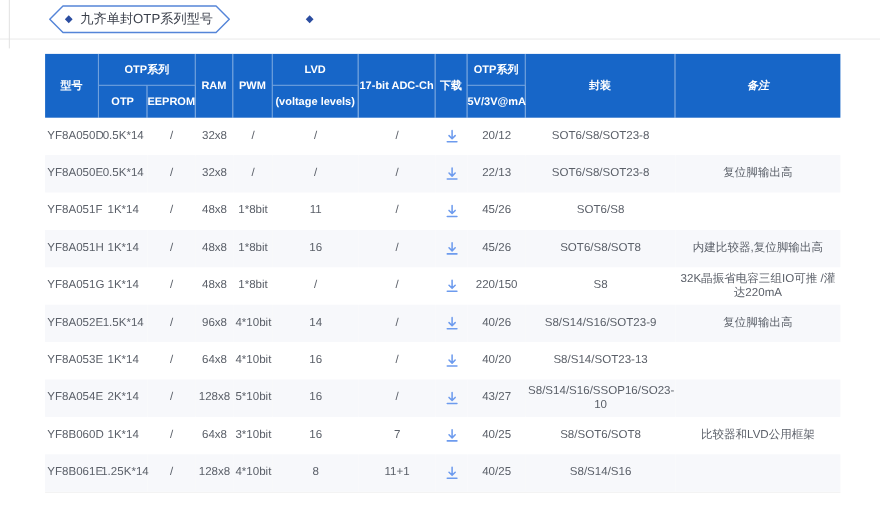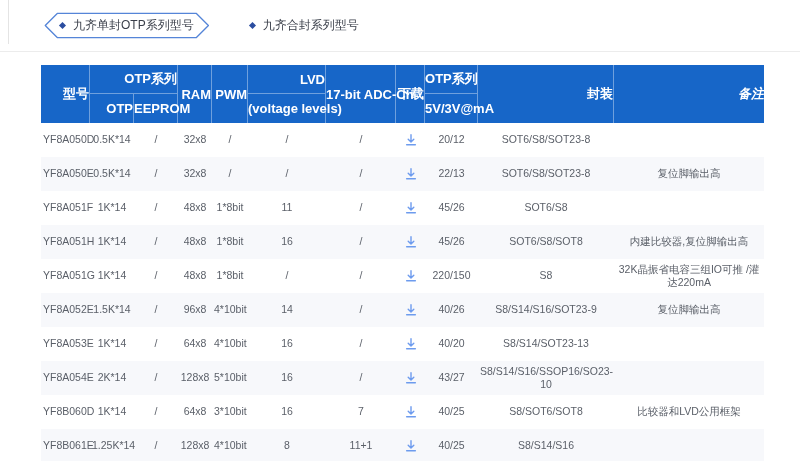--- a/index.html
+++ b/index.html
@@ -1,35 +1,35 @@
 <!DOCTYPE html>
 <html><head>
 <meta charset="utf-8">
 <style>
   * { margin:0; padding:0; box-sizing:border-box; }
   html,body { width:800px; height:461px; background:#fff; overflow:hidden;
               font-family:"Liberation Sans", "DejaVu Sans", sans-serif; }
 
   
-  .topbar { position:relative; height:52px; display:flex; align-items:center;
-            padding-left:44px; gap:24px; border-bottom:1px solid #ececec; background:#fff; }
+  .topbar { position:relative; height:36px; display:flex; align-items:center;
+            padding-left:44px; gap:53px; border-bottom:1px solid #ececec; background:#fff; }
   .topbar .left-edge { position:absolute; left:8px; top:0; width:1px; height:44px; background:#e4e4e4; }
   .tab { position:relative; height:27px; display:flex; align-items:center;
          padding:0 16px; cursor:pointer; }
   .tab .bullet { width:5px; height:5px; background:#2B4DA0; transform:rotate(45deg);
                  margin-right:8px; flex:0 0 auto; }
   .tab .tab-label { font-size:12px; color:#3a3f4a; white-space:nowrap; }
   .tab .outline { position:absolute; inset:0; width:100%; height:100%; pointer-events:none; }
 
   
   .tablewrap { margin:13px 36px 0 41px; }
   table { border-collapse:separate; border-spacing:0; table-layout:fixed; width:723px;
           border-bottom:1px solid #f0f0f0; }
-  thead th { background:#1766C8; color:#fff; font-size:13px; font-weight:bold;
-             text-align:right; vertical-align:middle; height:29px; white-space:nowrap;
+  thead th { background:#1766C8; color:#fff; font-size:10px; font-weight:bold;
+             text-align:center; vertical-align:middle; height:29px; white-space:nowrap;
              border-right:1px solid rgba(255,255,255,0.38); overflow:visible; }
   thead th.last { border-right:none;font-style:italic; }
   thead th.grp { border-bottom:1px solid rgba(255,255,255,0.38); }
   tbody td { font-size:10.5px; color:#5a5f68; text-align:center; vertical-align:middle;
              height:34px; line-height:1.25; padding:0 2px; }
   tbody tr:nth-child(even) td { background:#F7F8FB; }
   td.dl svg { display:inline-block; vertical-align:middle; cursor:pointer; }
 </style>
 </head>
 <body>
@@ -41,21 +41,20 @@
     <svg class="outline" viewBox="0 0 200 28" preserveAspectRatio="none">
       <polygon points="16,1.5 184,1.5 198.5,14 184,26.5 16,26.5 1.5,14" fill="none" stroke="#5585D8" stroke-width="1.3" stroke-linejoin="round" vector-effect="non-scaling-stroke"></polygon>
     </svg>
     <span class="bullet"></span>
     <span class="tab-label">九齐单封OTP系列型号</span>
   </div>
 
 
   <div class="tab">
     <span class="bullet"></span>
-    <span class="tab-label">九齐合封系列型号</span>
   </div>
 </div>
 
 <div class="tablewrap">
 <table>
   <colgroup>
     <col style="width:49px">
         <col style="width:44px">
         <col style="width:44px">
     <col style="width:34px">

